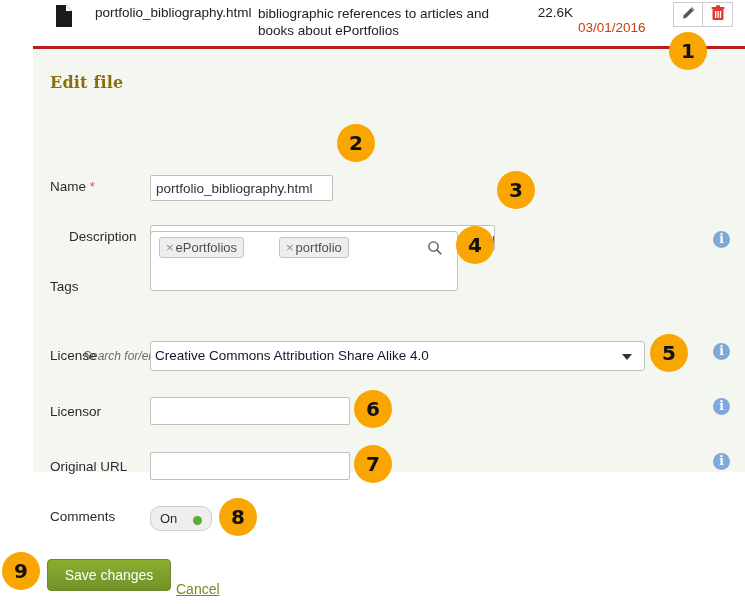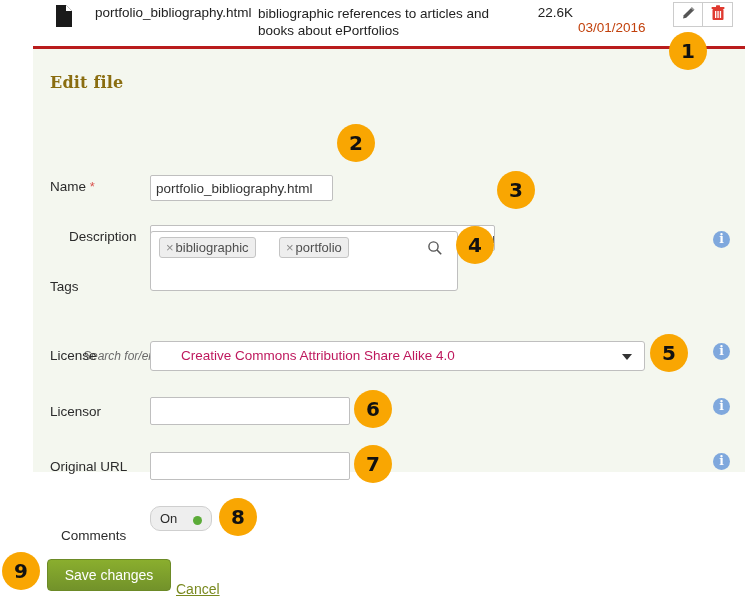--- a/index.html
+++ b/index.html
@@ -185,23 +185,23 @@
     position: absolute;
     left: 150px;
     top: 338px;
     width: 495px;
     height: 30px;
     box-sizing: border-box;
     background: #ffffff;
     border: 1px solid #bfbfbf;
     border-radius: 3px;
     font-size: 13.5px;
-    color: #be185d;
+    color: #0f172a;
     line-height: 28px;
-    padding-left: 30px;
+    padding-left: 4px;
   }
   #license-caret {
     position: absolute;
     right: 12px;
     top: 12px;
     width: 0; height: 0;
     border-left: 5px solid transparent;
     border-right: 5px solid transparent;
     border-top: 6px solid #333333;
   }
@@ -343,21 +343,21 @@
   </div>
   <div class="txt-input" style="left:117px; top:126px; width:183px;">portfolio_bibliography.html</div>
 
   <div class="row-label" style="left:28px; top:180px;margin-left:8px;">Description</div>
   <div class="txt-input" style="left:117px; top:176px; width:345px;">bibliographic references to articles and books about ePortfolios</div>
 
   <div class="row-label" style="left:17px; top:230px;">Tags</div>
 
   <div id="tags-box" style="left:117px; top:182px;">
     <div class="tag-chip" style="left:8px;">
-      <span class="tag-x">×</span><span>bibliographic</span>
+      <span class="tag-x">×</span><span>ePortfolios</span>
     </div>
     <div class="tag-chip" style="left:128px;">
       <span class="tag-x">×</span><span>portfolio</span>
     </div>
     <div id="search-icon-tags">
       <svg width="16" height="16" viewBox="0 0 16 16">
         <circle cx="6.5" cy="6.5" r="4.6" fill="none" stroke="#555555" stroke-width="1.4"></circle>
         <line x1="10" y1="10" x2="14.2" y2="14.2" stroke="#555555" stroke-width="1.6"></line>
       </svg>
     </div>
@@ -370,21 +370,21 @@
     <span>Creative Commons Attribution Share Alike 4.0</span>
     <span id="license-caret"></span>
   </div>
 
   <div class="row-label" style="left:17px; top:355px;">Licensor</div>
   <div class="txt-input" style="left:117px; top:348px; width:200px; height:28px;"></div>
 
   <div class="row-label" style="left:17px; top:410px;">Original URL</div>
   <div class="txt-input" style="left:117px; top:403px; width:200px; height:28px;"></div>
 
-  <div class="row-label" style="left:17px; top:479px;margin-left:11px;">Comments</div>
+  <div class="row-label" style="left:17px; top:460px;">Comments</div>
   <div id="comments-toggle" style="left:117px; top:457px;">
     <span id="comments-state">On</span>
     <span id="comments-dot"></span>
   </div>
 
   <div id="save-btn" style="left:14px; top:510px;">Save changes</div>
   <div id="cancel-link" style="left:143px; top:516px;">Cancel</div>
 
   <div class="info-icon" style="left:680px; top:182px;">i</div>
   <div class="info-icon" style="left:680px; top:294px;">i</div>

